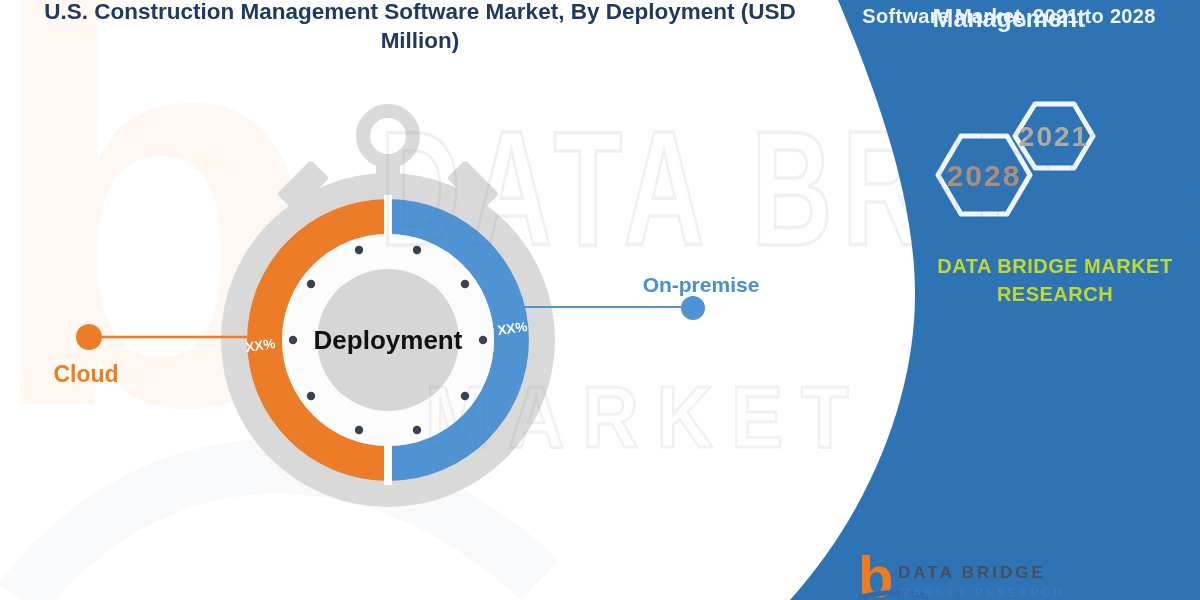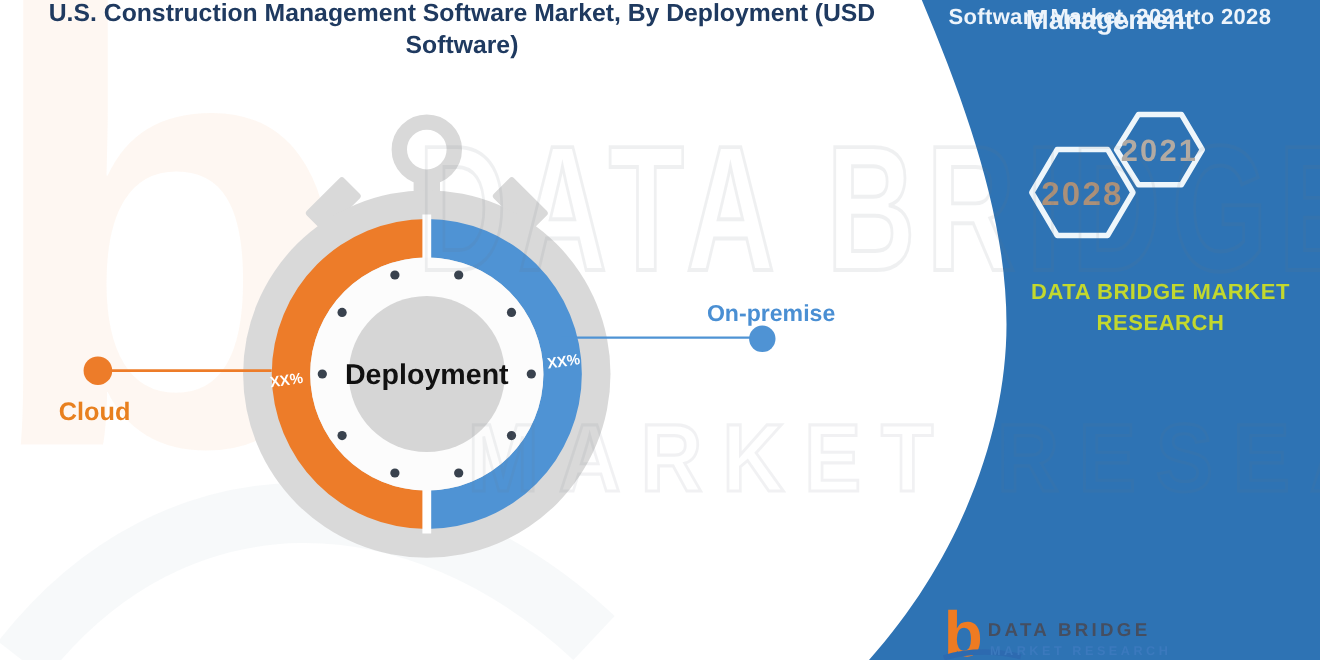--- a/index.html
+++ b/index.html
@@ -60,21 +60,21 @@
 
 <div class="stage">
 
   <div class="wm-b">b</div>
   <svg class="swoosh" width="1200" height="600">
     <path d="M 20 600 C 160 420 380 430 540 580" fill="none" stroke="#7d93b0" stroke-width="55" opacity="0.06"></path>
   </svg>
 
   <div class="title">
     <div>U.S. Construction Management Software Market, By Deployment (USD</div>
-    <div>Software)</div>
+    <div>Million)</div>
   </div>
 
   <svg class="chart-svg" width="1200" height="600" viewBox="0 0 1200 600">
     <g>
       <circle cx="388" cy="136" r="25" fill="none" stroke="#d9d9d9" stroke-width="14"></circle>
       <rect x="376" y="156" width="24" height="30" fill="#d9d9d9"></rect>
       <g transform="translate(303,186) rotate(-45)">
         <rect x="-24" y="-13" width="48" height="26" rx="3" fill="#d9d9d9"></rect>
       </g>
       <g transform="translate(473,186) rotate(45)">

